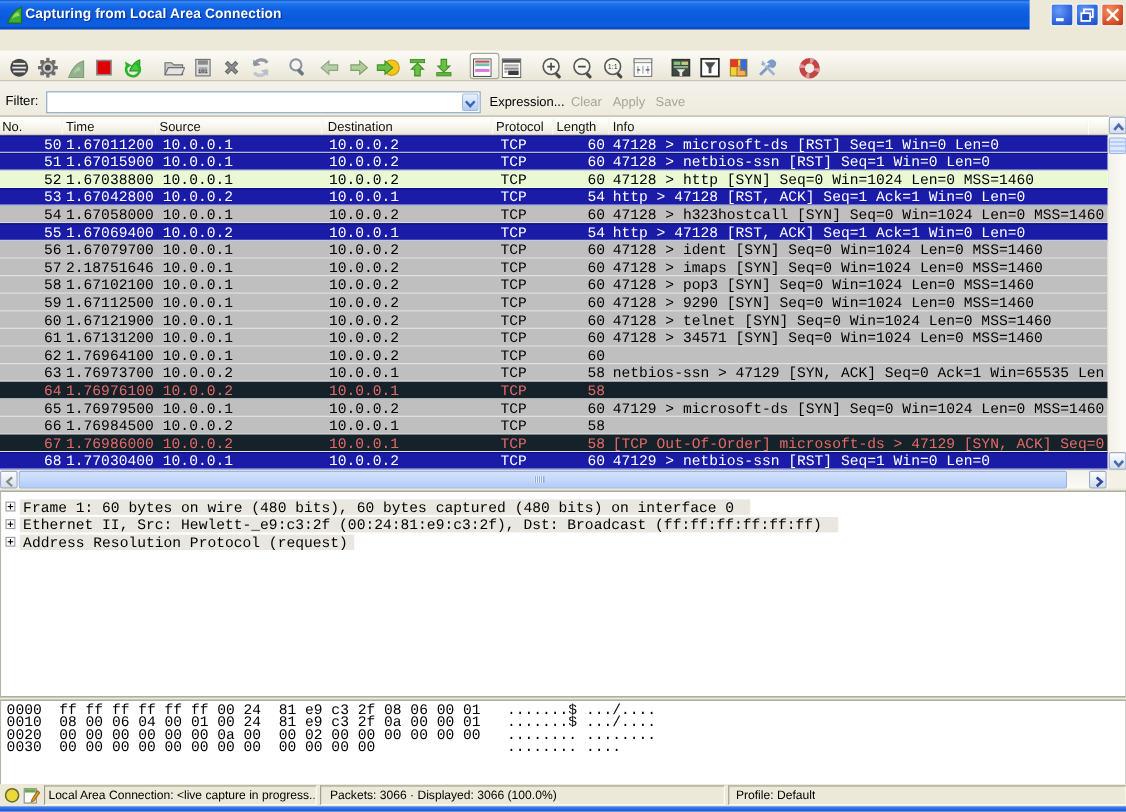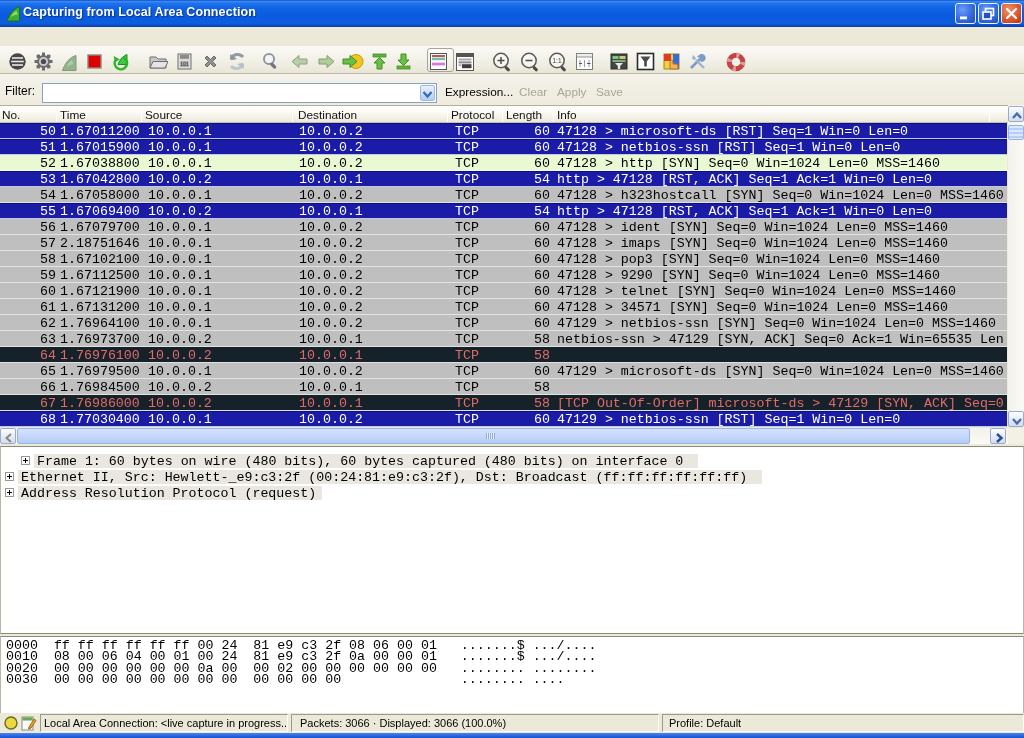--- a/index.html
+++ b/index.html
@@ -1,18 +1,18 @@
 <!DOCTYPE html>
 <html><head><meta charset="utf-8"><title>Wireshark</title><style>
 * { margin:0; padding:0; box-sizing:border-box; }
 html,body { width:1024px; height:738px; overflow:hidden; background:#ece9d8;
   font-family:"Liberation Sans",sans-serif; position:relative; }
 
 
-#titlebar { position:absolute; left:0; top:0; width:1024px; height:27px;
+#titlebar { position:absolute; left:0; top:0; width:936px; height:27px;
   background:linear-gradient(180deg,#1250c4 0%,#3b8af6 6%,#1e72ec 13%,#0f62e4 32%,#0b5ade 62%,#0e5ee2 86%,#0a4ac0 95%,#0840ae 100%); }
 #titlebar .title { position:absolute; left:23px; top:5px; color:#fff; font-size:13.2px;
   font-weight:bold; white-space:pre; text-shadow:1px 1px 1px rgba(0,20,80,0.55); letter-spacing:0.1px; }
 .capbtn { position:absolute; top:3px; width:21px; height:21px; border-radius:3px;
   border:1px solid #eaf2ff; }
 #btnmin,#btnmax { background:radial-gradient(circle at 35% 30%,#6a9cf6 0%,#3d72e4 45%,#2858cc 80%,#1e4cc0 100%); }
 #btnclose { background:radial-gradient(circle at 35% 30%,#f09067 0%,#e2633a 45%,#c83d14 85%,#b23510 100%); }
 
 
 #menubar { position:absolute; left:0; top:27px; width:1024px; height:19px; background:#ece9d8; }
@@ -328,21 +328,21 @@
 <div class="prow green" style="top:32px"><span style="left:40px">52</span><span style="left:60px">1.67038800</span><span style="left:148px">10.0.0.1</span><span style="left:299px">10.0.0.2</span><span style="left:455px">TCP</span><span style="left:534px">60</span><span style="left:557px">47128 &gt; http [SYN] Seq=0 Win=1024 Len=0 MSS=1460</span></div>
 <div class="prow navy" style="top:48px"><span style="left:40px">53</span><span style="left:60px">1.67042800</span><span style="left:148px">10.0.0.2</span><span style="left:299px">10.0.0.1</span><span style="left:455px">TCP</span><span style="left:534px">54</span><span style="left:557px">http &gt; 47128 [RST, ACK] Seq=1 Ack=1 Win=0 Len=0</span></div>
 <div class="prow gray" style="top:64px"><span style="left:40px">54</span><span style="left:60px">1.67058000</span><span style="left:148px">10.0.0.1</span><span style="left:299px">10.0.0.2</span><span style="left:455px">TCP</span><span style="left:534px">60</span><span style="left:557px">47128 &gt; h323hostcall [SYN] Seq=0 Win=1024 Len=0 MSS=1460</span></div>
 <div class="prow navy" style="top:80px"><span style="left:40px">55</span><span style="left:60px">1.67069400</span><span style="left:148px">10.0.0.2</span><span style="left:299px">10.0.0.1</span><span style="left:455px">TCP</span><span style="left:534px">54</span><span style="left:557px">http &gt; 47128 [RST, ACK] Seq=1 Ack=1 Win=0 Len=0</span></div>
 <div class="prow gray" style="top:96px"><span style="left:40px">56</span><span style="left:60px">1.67079700</span><span style="left:148px">10.0.0.1</span><span style="left:299px">10.0.0.2</span><span style="left:455px">TCP</span><span style="left:534px">60</span><span style="left:557px">47128 &gt; ident [SYN] Seq=0 Win=1024 Len=0 MSS=1460</span></div>
 <div class="prow gray" style="top:112px"><span style="left:40px">57</span><span style="left:60px">2.18751646</span><span style="left:148px">10.0.0.1</span><span style="left:299px">10.0.0.2</span><span style="left:455px">TCP</span><span style="left:534px">60</span><span style="left:557px">47128 &gt; imaps [SYN] Seq=0 Win=1024 Len=0 MSS=1460</span></div>
 <div class="prow gray" style="top:128px"><span style="left:40px">58</span><span style="left:60px">1.67102100</span><span style="left:148px">10.0.0.1</span><span style="left:299px">10.0.0.2</span><span style="left:455px">TCP</span><span style="left:534px">60</span><span style="left:557px">47128 &gt; pop3 [SYN] Seq=0 Win=1024 Len=0 MSS=1460</span></div>
 <div class="prow gray" style="top:144px"><span style="left:40px">59</span><span style="left:60px">1.67112500</span><span style="left:148px">10.0.0.1</span><span style="left:299px">10.0.0.2</span><span style="left:455px">TCP</span><span style="left:534px">60</span><span style="left:557px">47128 &gt; 9290 [SYN] Seq=0 Win=1024 Len=0 MSS=1460</span></div>
 <div class="prow gray" style="top:160px"><span style="left:40px">60</span><span style="left:60px">1.67121900</span><span style="left:148px">10.0.0.1</span><span style="left:299px">10.0.0.2</span><span style="left:455px">TCP</span><span style="left:534px">60</span><span style="left:557px">47128 &gt; telnet [SYN] Seq=0 Win=1024 Len=0 MSS=1460</span></div>
 <div class="prow gray" style="top:176px"><span style="left:40px">61</span><span style="left:60px">1.67131200</span><span style="left:148px">10.0.0.1</span><span style="left:299px">10.0.0.2</span><span style="left:455px">TCP</span><span style="left:534px">60</span><span style="left:557px">47128 &gt; 34571 [SYN] Seq=0 Win=1024 Len=0 MSS=1460</span></div>
-<div class="prow gray" style="top:192px"><span style="left:40px">62</span><span style="left:60px">1.76964100</span><span style="left:148px">10.0.0.1</span><span style="left:299px">10.0.0.2</span><span style="left:455px">TCP</span><span style="left:534px">60</span><span style="left:557px">47129 &gt; netbios-ssn [SYN] Seq=0 Win=1024 Len=0 MSS=1460</span></div>
+<div class="prow gray" style="top:192px"><span style="left:40px">62</span><span style="left:60px">1.76964100</span><span style="left:148px">10.0.0.1</span><span style="left:299px">10.0.0.2</span><span style="left:455px">TCP</span><span style="left:534px">60</span></div>
 <div class="prow gray" style="top:208px"><span style="left:40px">63</span><span style="left:60px">1.76973700</span><span style="left:148px">10.0.0.2</span><span style="left:299px">10.0.0.1</span><span style="left:455px">TCP</span><span style="left:534px">58</span><span style="left:557px">netbios-ssn &gt; 47129 [SYN, ACK] Seq=0 Ack=1 Win=65535 Len</span></div>
 <div class="prow black" style="top:224px"><span style="left:40px">64</span><span style="left:60px">1.76976100</span><span style="left:148px">10.0.0.2</span><span style="left:299px">10.0.0.1</span><span style="left:455px">TCP</span><span style="left:534px">58</span></div>
 <div class="prow gray" style="top:240px"><span style="left:40px">65</span><span style="left:60px">1.76979500</span><span style="left:148px">10.0.0.1</span><span style="left:299px">10.0.0.2</span><span style="left:455px">TCP</span><span style="left:534px">60</span><span style="left:557px">47129 &gt; microsoft-ds [SYN] Seq=0 Win=1024 Len=0 MSS=1460</span></div>
 <div class="prow gray" style="top:256px"><span style="left:40px">66</span><span style="left:60px">1.76984500</span><span style="left:148px">10.0.0.2</span><span style="left:299px">10.0.0.1</span><span style="left:455px">TCP</span><span style="left:534px">58</span></div>
 <div class="prow black" style="top:272px"><span style="left:40px">67</span><span style="left:60px">1.76986000</span><span style="left:148px">10.0.0.2</span><span style="left:299px">10.0.0.1</span><span style="left:455px">TCP</span><span style="left:534px">58</span><span style="left:557px">[TCP Out-Of-Order] microsoft-ds &gt; 47129 [SYN, ACK] Seq=0</span></div>
 <div class="prow navy" style="top:288px"><span style="left:40px">68</span><span style="left:60px">1.77030400</span><span style="left:148px">10.0.0.1</span><span style="left:299px">10.0.0.2</span><span style="left:455px">TCP</span><span style="left:534px">60</span><span style="left:557px">47129 &gt; netbios-ssn [RST] Seq=1 Win=0 Len=0</span></div>
 </div>
 
 <div id="vscroll"></div>
 <div class="sbtn" style="left:1008px;top:106px;width:16px;height:16px">
@@ -366,21 +366,21 @@
 <div id="hthumb"></div>
 <div id="hgrip"></div>
 <div class="sbtn" style="left:990px;top:428px;width:16px;height:16px">
   <svg width="12" height="12" viewBox="0 0 12 12">
       <path d="M4 2 L8.5 6 L4 10" fill="none" stroke="#2a4a9a" stroke-width="2.4"></path>
     </svg>
 </div>
 <div id="corner"></div>
 
 <div id="details">
-  <div class="drow" style="left:16px;top:6px;width:884px">
+  <div class="drow" style="left:0;top:6px;width:884px">
     <div class="expander"></div><div class="bg" style="width:664px"></div>
     <span class="tx">Frame 1: 60 bytes on wire (480 bits), 60 bytes captured (480 bits) on interface 0</span>
   </div>
   <div class="drow" style="left:0;top:22px;width:1022px">
     <div class="expander"></div><div class="bg" style="width:744px"></div>
     <span class="tx">Ethernet II, Src: Hewlett-_e9:c3:2f (00:24:81:e9:c3:2f), Dst: Broadcast (ff:ff:ff:ff:ff:ff)</span>
   </div>
   <div class="drow" style="left:0;top:38px;width:849px">
     <div class="expander"></div><div class="bg" style="width:304px"></div>
     <span class="tx">Address Resolution Protocol (request)</span>

